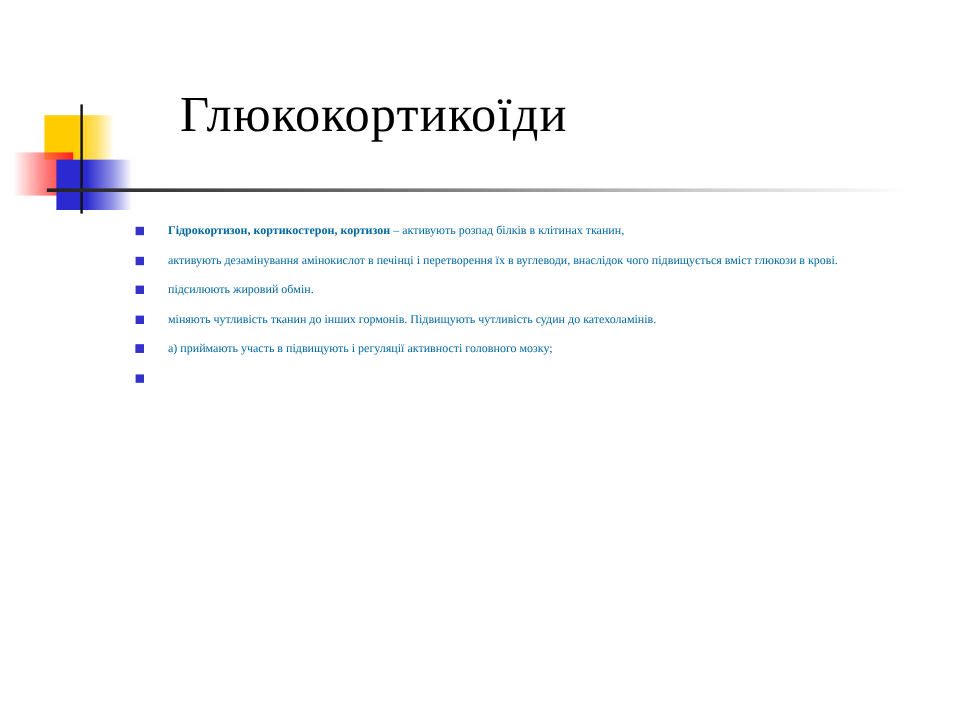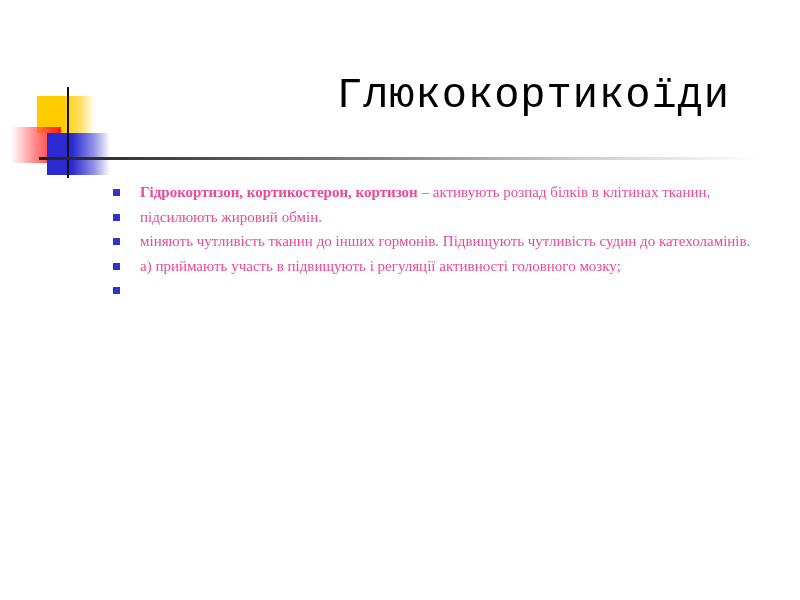--- a/index.html
+++ b/index.html
@@ -3,41 +3,45 @@
 <meta charset="utf-8">
 <style>
   html, body { margin:0; padding:0; }
   body { width:800px; height:600px; background:#ffffff; position:relative; overflow:hidden; font-family:"Liberation Serif", serif; }
   .deco { position:absolute; }
   .sq-yellow { left:37px; top:96px; width:58px; height:37px; background:linear-gradient(to right,#ffcc00 0%,#ffcc00 45%,rgba(255,204,0,0.6) 75%,rgba(255,255,255,0) 100%); }
   .sq-red { left:11px; top:127px; width:50px; height:36px; background:linear-gradient(to left,#ff2020 0%,rgba(255,80,80,0.7) 50%,rgba(255,255,255,0) 100%); }
   .sq-blue { left:47px; top:133px; width:63px; height:42px; background:linear-gradient(to right,#2a2ad0 0%,#2a2ad0 40%,rgba(42,42,208,0.5) 75%,rgba(255,255,255,0) 100%); }
   .line-v { left:67px; top:87px; width:2px; height:91px; background:#111; }
   .line-h { left:39px; top:157px; width:720px; height:3px; background:linear-gradient(to right,#222 0%,#333 10%,#888 50%,#ccc 75%,rgba(255,255,255,0) 100%); }
-  .title { position:absolute; left:150px; top:72px; width:580px; text-align:right; font-family:Liberation Mono, monospace; font-size:42px; color:#000; letter-spacing:1px; }
+  .title { position:absolute; left:150px; top:72px; width:580px; text-align:left; font-family:Liberation Serif, serif; font-size:42px; color:#000; letter-spacing:1px; }
   .content { position:absolute; left:110px; top:184px; width:666px; }
-  .item { position:relative; padding-left:30px; font-size:15px; line-height:17.5px; color:#ec4899; text-align:justify; margin-bottom:7px; }
+  .item { position:relative; padding-left:30px; font-size:10px; line-height:17.5px; color:#0369a1; text-align:justify; margin-bottom:7px; }
   .bullet { position:absolute; left:3px; top:5px; width:7px; height:7px; background:#3333cc; }
   .bold { font-weight:bold; }
 </style>
 </head>
 <body>
 
 <div class="deco sq-yellow"></div>
 <div class="deco sq-red"></div>
 <div class="deco sq-blue"></div>
 <div class="deco line-v"></div>
 <div class="deco line-h"></div>
 
 <div class="title">Глюкокортикоїди</div>
 
 <div class="content">
   <div class="item">
     <span class="bullet"></span>
     <span class="bold">Гідрокортизон, кортикостерон, кортизон</span><span> – активують розпад білків в клітинах тканин,</span>
+  </div>
+  <div class="item">
+    <span class="bullet"></span>
+    <span>  активують дезамінування амінокислот в печінці і перетворення їх в вуглеводи, внаслідок чого підвищується вміст глюкози в крові.</span>
   </div>
   <div class="item">
     <span class="bullet"></span>
     <span>підсилюють жировий обмін.</span>
   </div>
   <div class="item">
     <span class="bullet"></span>
     <span>міняють чутливість тканин до інших гормонів. Підвищують чутливість судин до катехоламінів.</span>
   </div>
   <div class="item">

